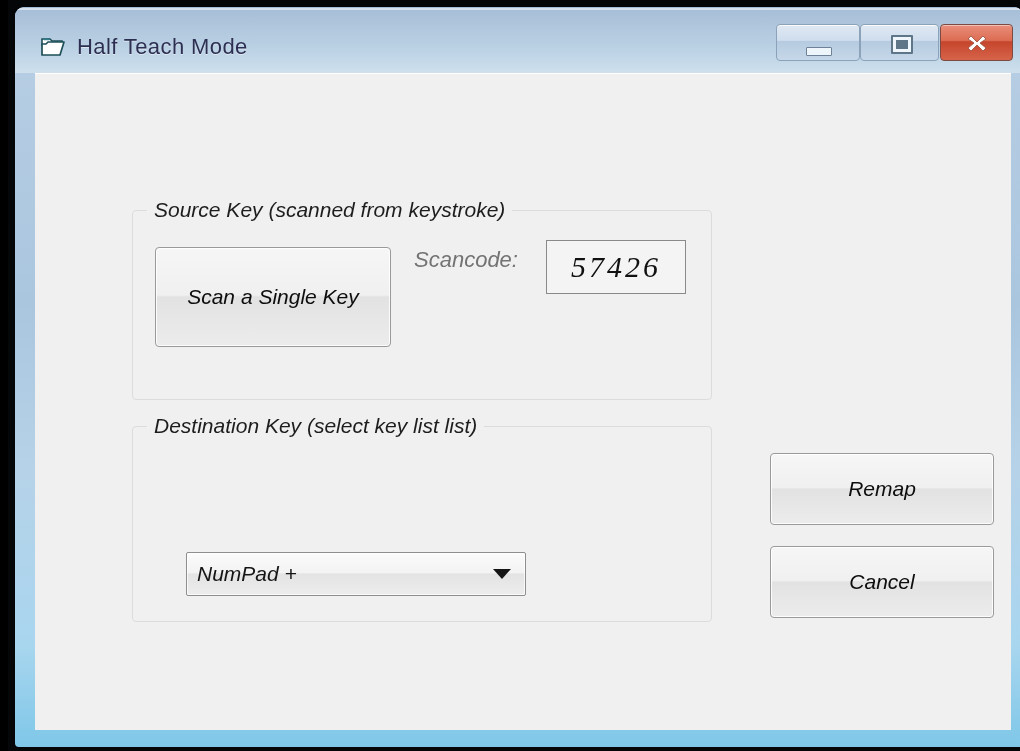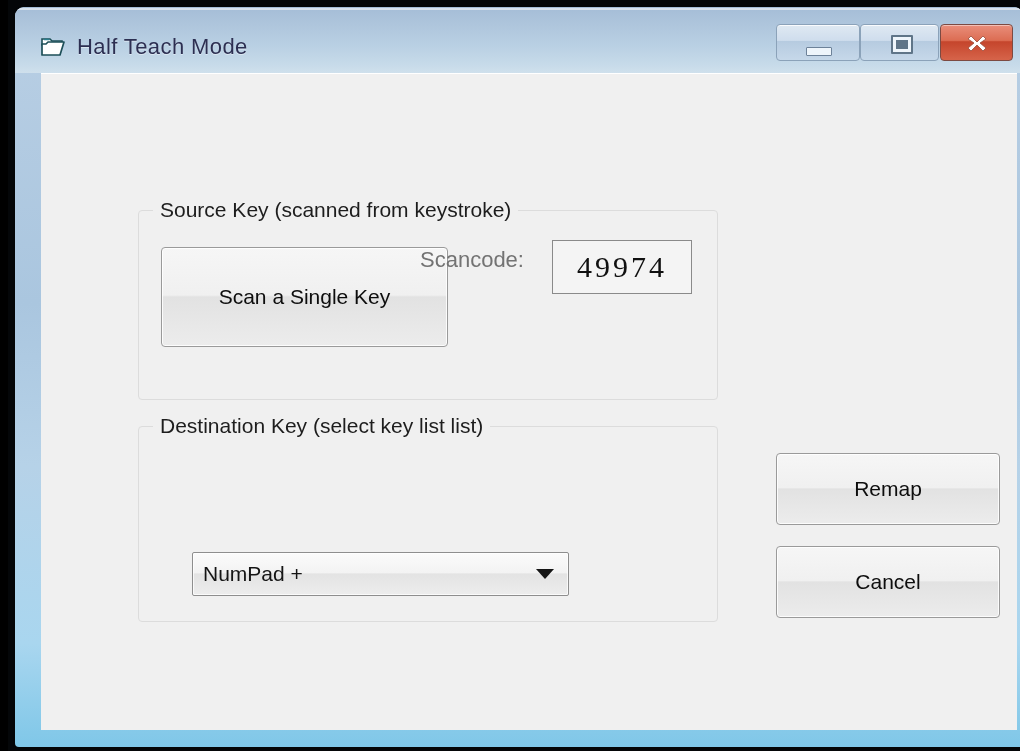--- a/index.html
+++ b/index.html
@@ -147,26 +147,27 @@
     top: 50%;
     width: 26px;
     height: 26px;
     margin-left: -13px;
     margin-top: -13px;
   }
 
   
   .client {
     position: absolute;
-    left: 26px;
+    left: 20px;
     top: 66px;
     width: 976px;
     height: 656px;
     background: #f0f0f0;
     border-top: 1px solid #ffffff;
+    font-style: italic;
   }
 
   
   .groupbox {
     position: absolute;
     border: 1px solid #dcdcdc;
     border-radius: 4px;
     background: transparent;
   }
   .groupbox-title {
@@ -198,21 +199,21 @@
     display: flex;
     align-items: center;
     justify-content: center;
     cursor: default;
     user-select: none;
   }
 
   #btn-scan {
     left: 120px;
     top: 173px;
-    width: 287px;
+    width: 236px;
     height: 100px;
   }
   #btn-remap {
     left: 735px;
     top: 379px;
     width: 224px;
     height: 72px;
   }
   #btn-cancel {
     left: 735px;
@@ -249,21 +250,21 @@
     font-size: 30px;
     letter-spacing: 3px;
     color: #111111;
   }
 
   
   .combobox {
     position: absolute;
     left: 53px;
     top: 125px;
-    width: 377px;
+    width: 340px;
     height: 44px;
     box-sizing: border-box;
     border: 1px solid #8e8e8e;
     border-radius: 2px;
     background: linear-gradient(to bottom,
        #fbfbfb 0%, #f3f3f3 47%, #e3e3e3 50%, #ededed 100%);
     box-shadow: inset 0 0 0 1px rgba(255,255,255,0.75);
     display: flex;
     align-items: center;
     cursor: default;
@@ -327,21 +328,21 @@
 
       <div class="groupbox" id="group-source">
         <div class="groupbox-title">Source Key (scanned from keystroke)</div>
       </div>
 
       <div class="win-button" id="btn-scan">Scan a Single Key</div>
 
       <div class="scancode-label">Scancode:</div>
 
       <div class="scancode-box">
-        <span class="scancode-value">49974</span>
+        <span class="scancode-value">57426</span>
       </div>
 
       <div class="groupbox" id="group-dest">
         <div class="groupbox-title">Destination Key (select key list list)</div>
 
         <div class="combobox">
           <span class="combobox-value">NumPad +</span>
           <span class="combobox-arrow"></span>
         </div>
       </div>

